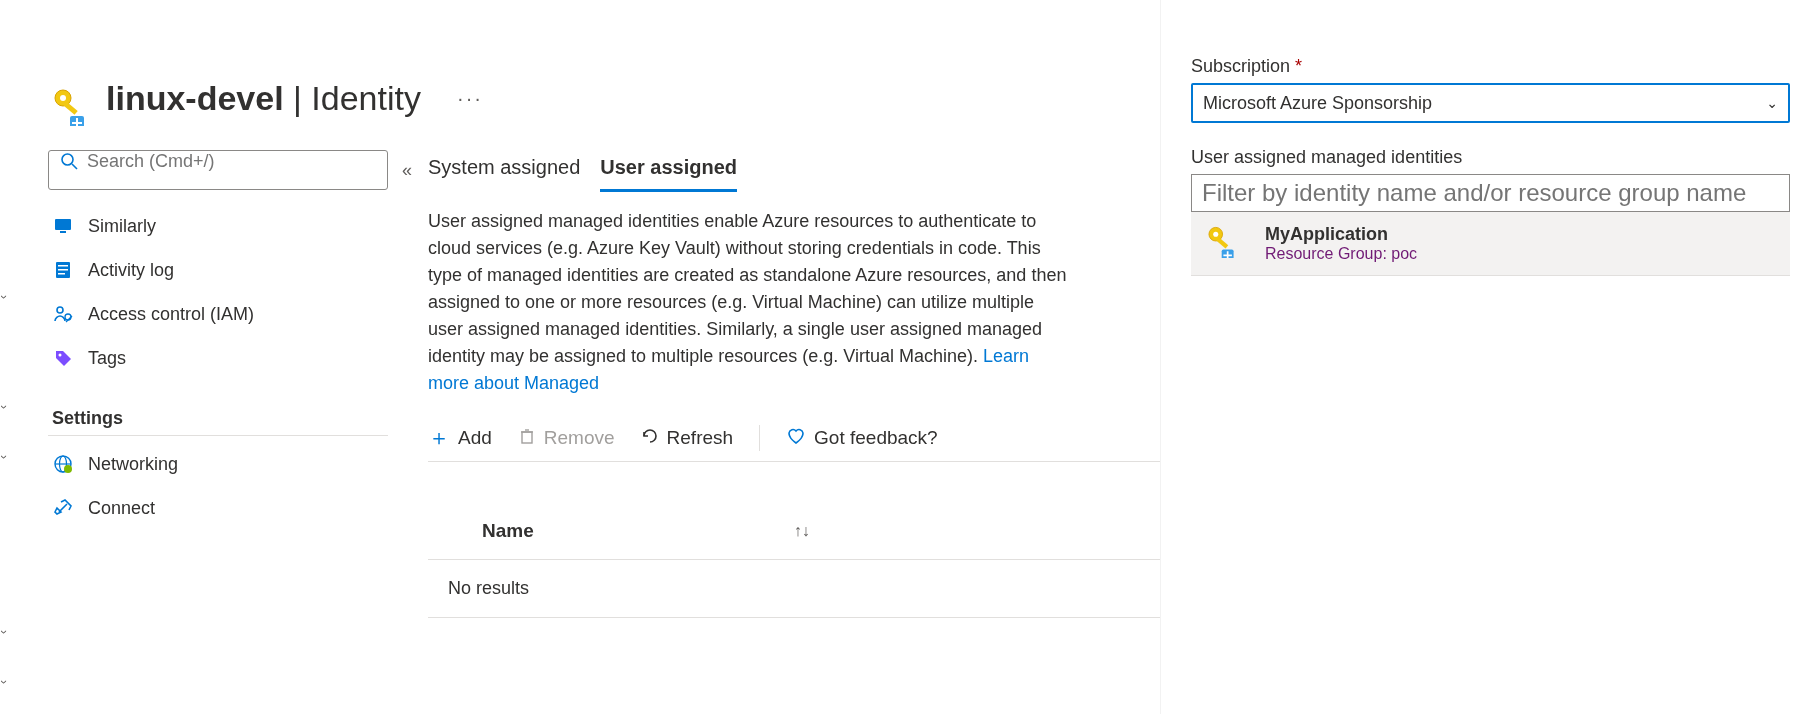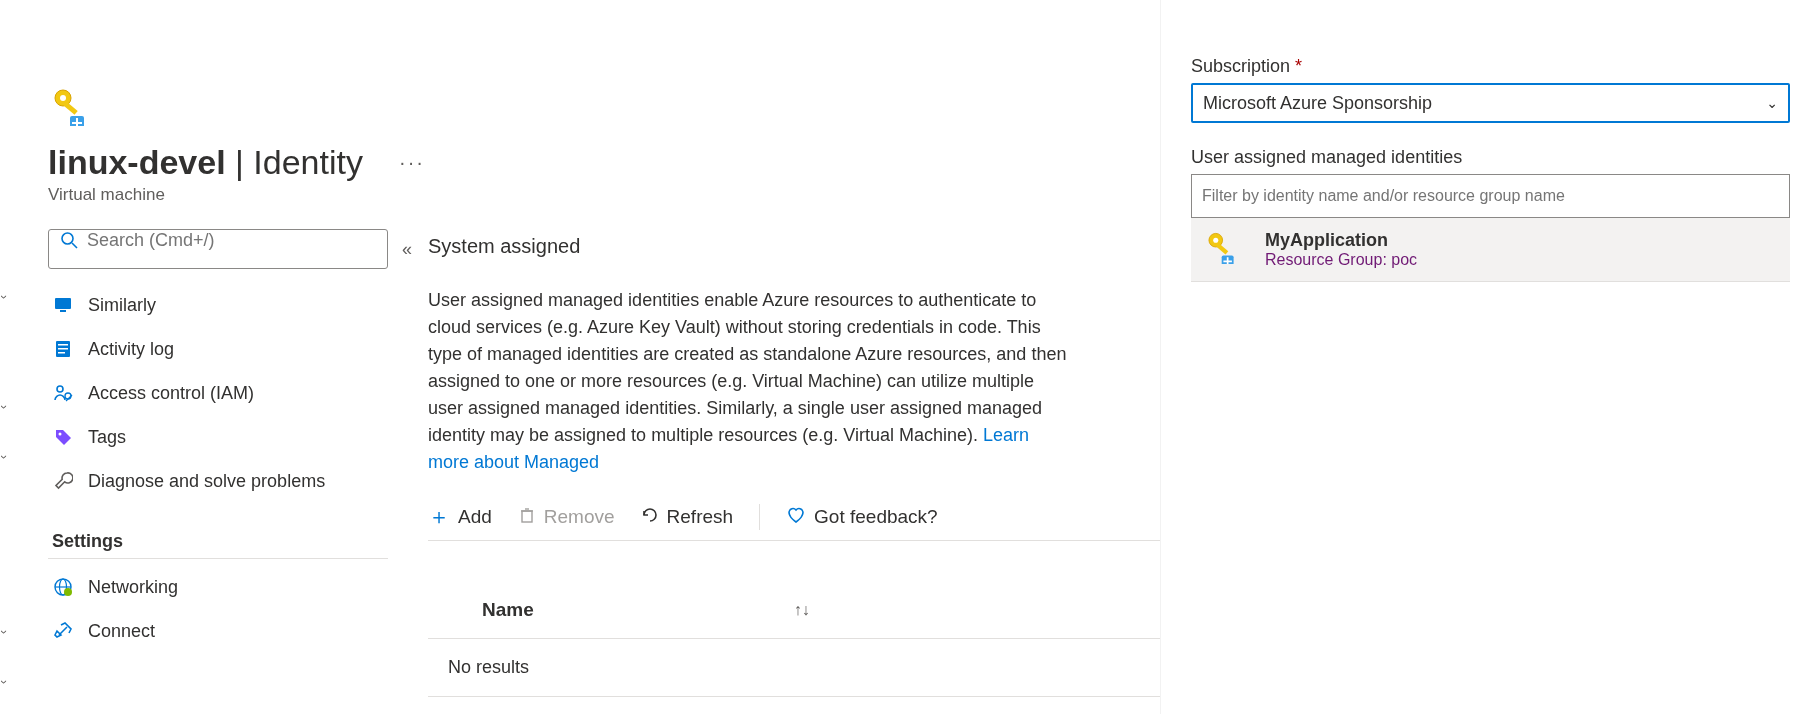--- a/index.html
+++ b/index.html
@@ -32,21 +32,20 @@
   .page {
     position: absolute;
     left: 48px; right: 0; top: 80px; bottom: 0;
   }
 
   .header {
     display: flex;
     align-items: flex-start;
     gap: 18px;
     padding-left: 0;
-    flex-direction: column;
   }
   .key-icon {
     width: 40px; height: 40px;
     position: relative;
     flex: 0 0 40px;
     margin-top: 6px;
   }
   .key-icon svg { width: 40px; height: 40px; }
   .title-block { display:flex; flex-direction:column; }
   .title-row { display:flex; align-items:center; gap: 30px; }
@@ -85,21 +84,21 @@
     font-weight:600; font-size:18px;
     margin: 28px 0 6px 0;
     padding-left: 4px;
   }
   .section-divider {
     border:none; border-top:1px solid #e1dfdd;
     width: 340px; margin: 4px 0 6px 0;
   }
 
   
-  .tabs { display:flex; gap:28px; margin: 6px 0 16px 0; justify-content: space-between; }
+  .tabs { display:flex; gap:20px; margin: 6px 0 16px 0; }
   .tab {
     font-size: 20px; padding-bottom: 10px;
     border-bottom: 3px solid transparent;
     cursor:pointer;
   }
   .tab.active { font-weight:600; border-bottom-color:#0078d4; }
 
   .blurb { font-size:18px; line-height:1.5; color:#323130; max-width: 640px;}
   .blurb a { color:#0078d4; text-decoration:none; }
 
@@ -151,25 +150,25 @@
     display:flex; align-items:center; justify-content:space-between;
     height: 40px;
     border: 2px solid #0078d4;
     border-radius:2px;
     padding: 0 10px;
     margin-bottom: 24px;
     cursor:pointer;
   }
   .select .chev { font-size:14px; }
   .filter-input {
-    width: 100%; height: 44px;
+    width: 100%; height: 38px;
     border: 1px solid #8a8886;
     border-top:1px solid #8a8886;
     padding: 0 10px;
-    font-size:16px; color:#6d28d9;
+    font-size:24px; color:#6d28d9;
     outline:none;
   }
   .result-item {
     display:flex; align-items:center; gap:28px;
     background:#f3f2f1;
     border-bottom:1px solid #e1dfdd;
     height: 64px; padding: 0 12px;
     cursor:pointer;
   }
   .result-text .name { font-weight:600; font-size:18px; }
@@ -204,21 +203,20 @@
     </span>
     <div class="title-block">
       <div class="title-row">
         <h1>
           <span>linux-devel</span>
           <span class="thin"> | </span>
           <span class="thin">Identity</span>
         </h1>
         <span class="more-dots">···</span>
       </div>
-      <div class="subtitle">Virtual machine</div>
     </div>
   </div>
 
   <div class="columns">
 
     <aside class="sidebar">
       <div class="search-row">
         <div class="search">
           <span class="ic">
             <svg width="18" height="18" viewBox="0 0 18 18">
@@ -268,28 +266,20 @@
       <div class="nav-item">
         <span class="icon">
           <svg width="20" height="20" viewBox="0 0 20 20">
               <path d="M3 3h7l8 8-7 7-8-8z" fill="#7c4dff"></path>
               <circle cx="7" cy="7" r="1.5" fill="#fff"></circle>
             </svg>
         </span>
         <span>Tags</span>
       </div>
 
-      <div class="nav-item">
-        <span class="icon">
-          <svg width="20" height="20" viewBox="0 0 20 20">
-              <path d="M14 2a5 5 0 00-4.8 6.3L3 14.5 5.5 17l6.2-6.2A5 5 0 1014 2z" fill="none" stroke="#605e5c" stroke-width="1.6"></path>
-            </svg>
-        </span>
-        <span>Diagnose and solve problems</span>
-      </div>
 
       <div class="section-header">Settings</div>
       <hr class="section-divider">
 
       <div class="nav-item">
         <span class="icon">
           <svg width="20" height="20" viewBox="0 0 20 20">
               <circle cx="10" cy="10" r="8" fill="none" stroke="#0078d4" stroke-width="1.4"></circle>
               <ellipse cx="10" cy="10" rx="3.5" ry="8" fill="none" stroke="#0078d4" stroke-width="1.2"></ellipse>
               <line x1="2" y1="10" x2="18" y2="10" stroke="#0078d4" stroke-width="1.2"></line>

